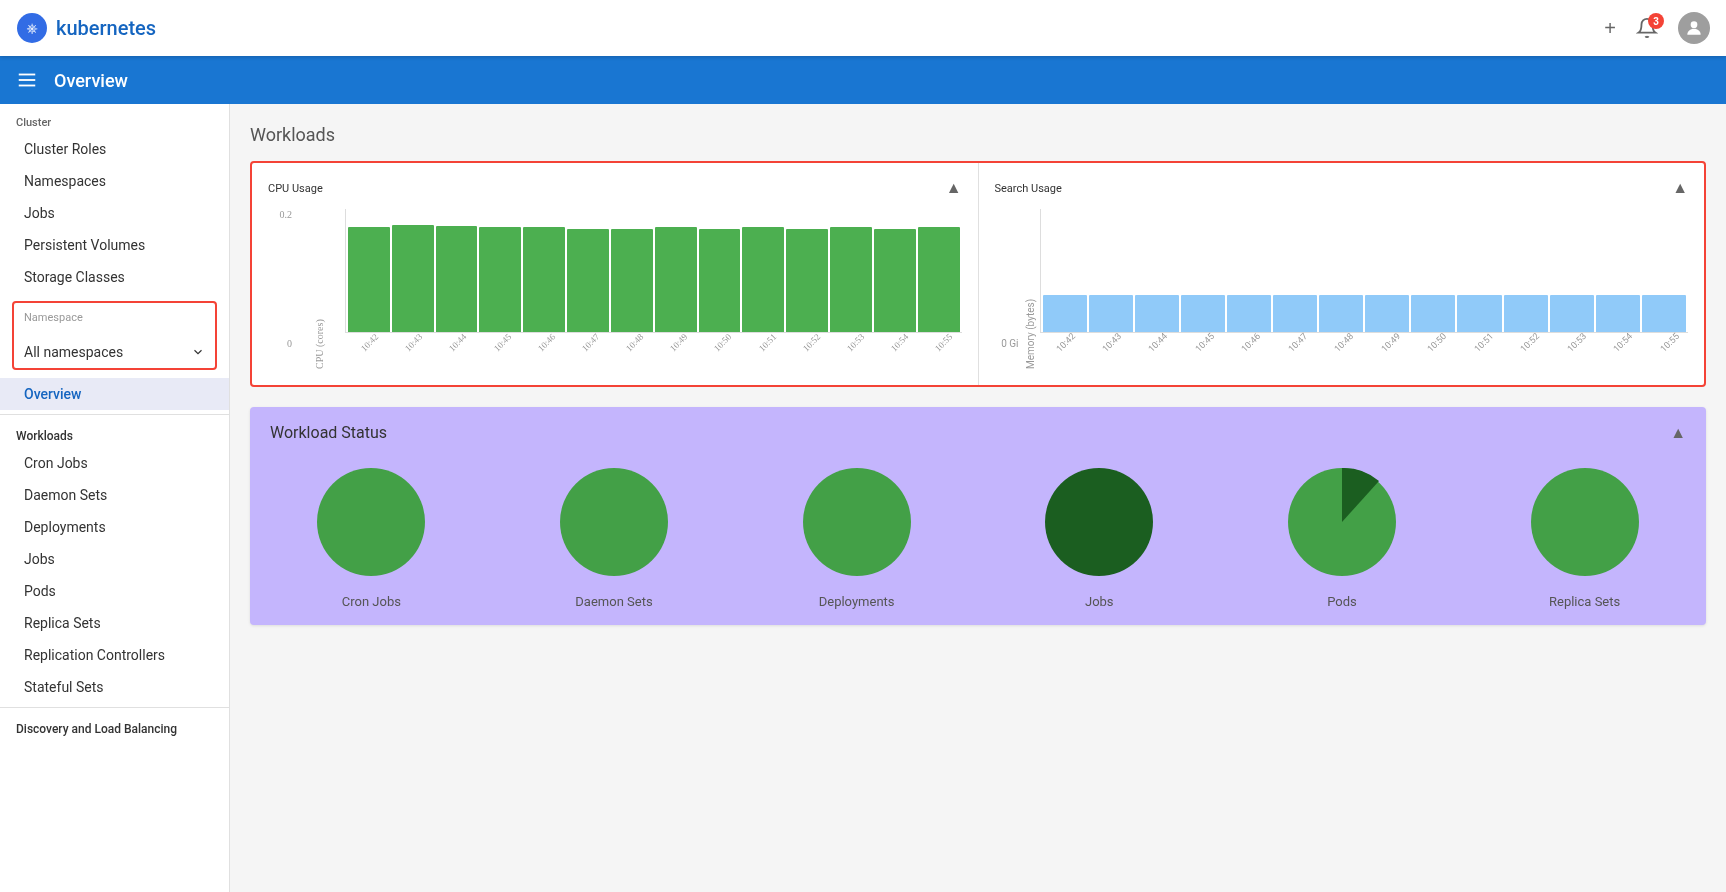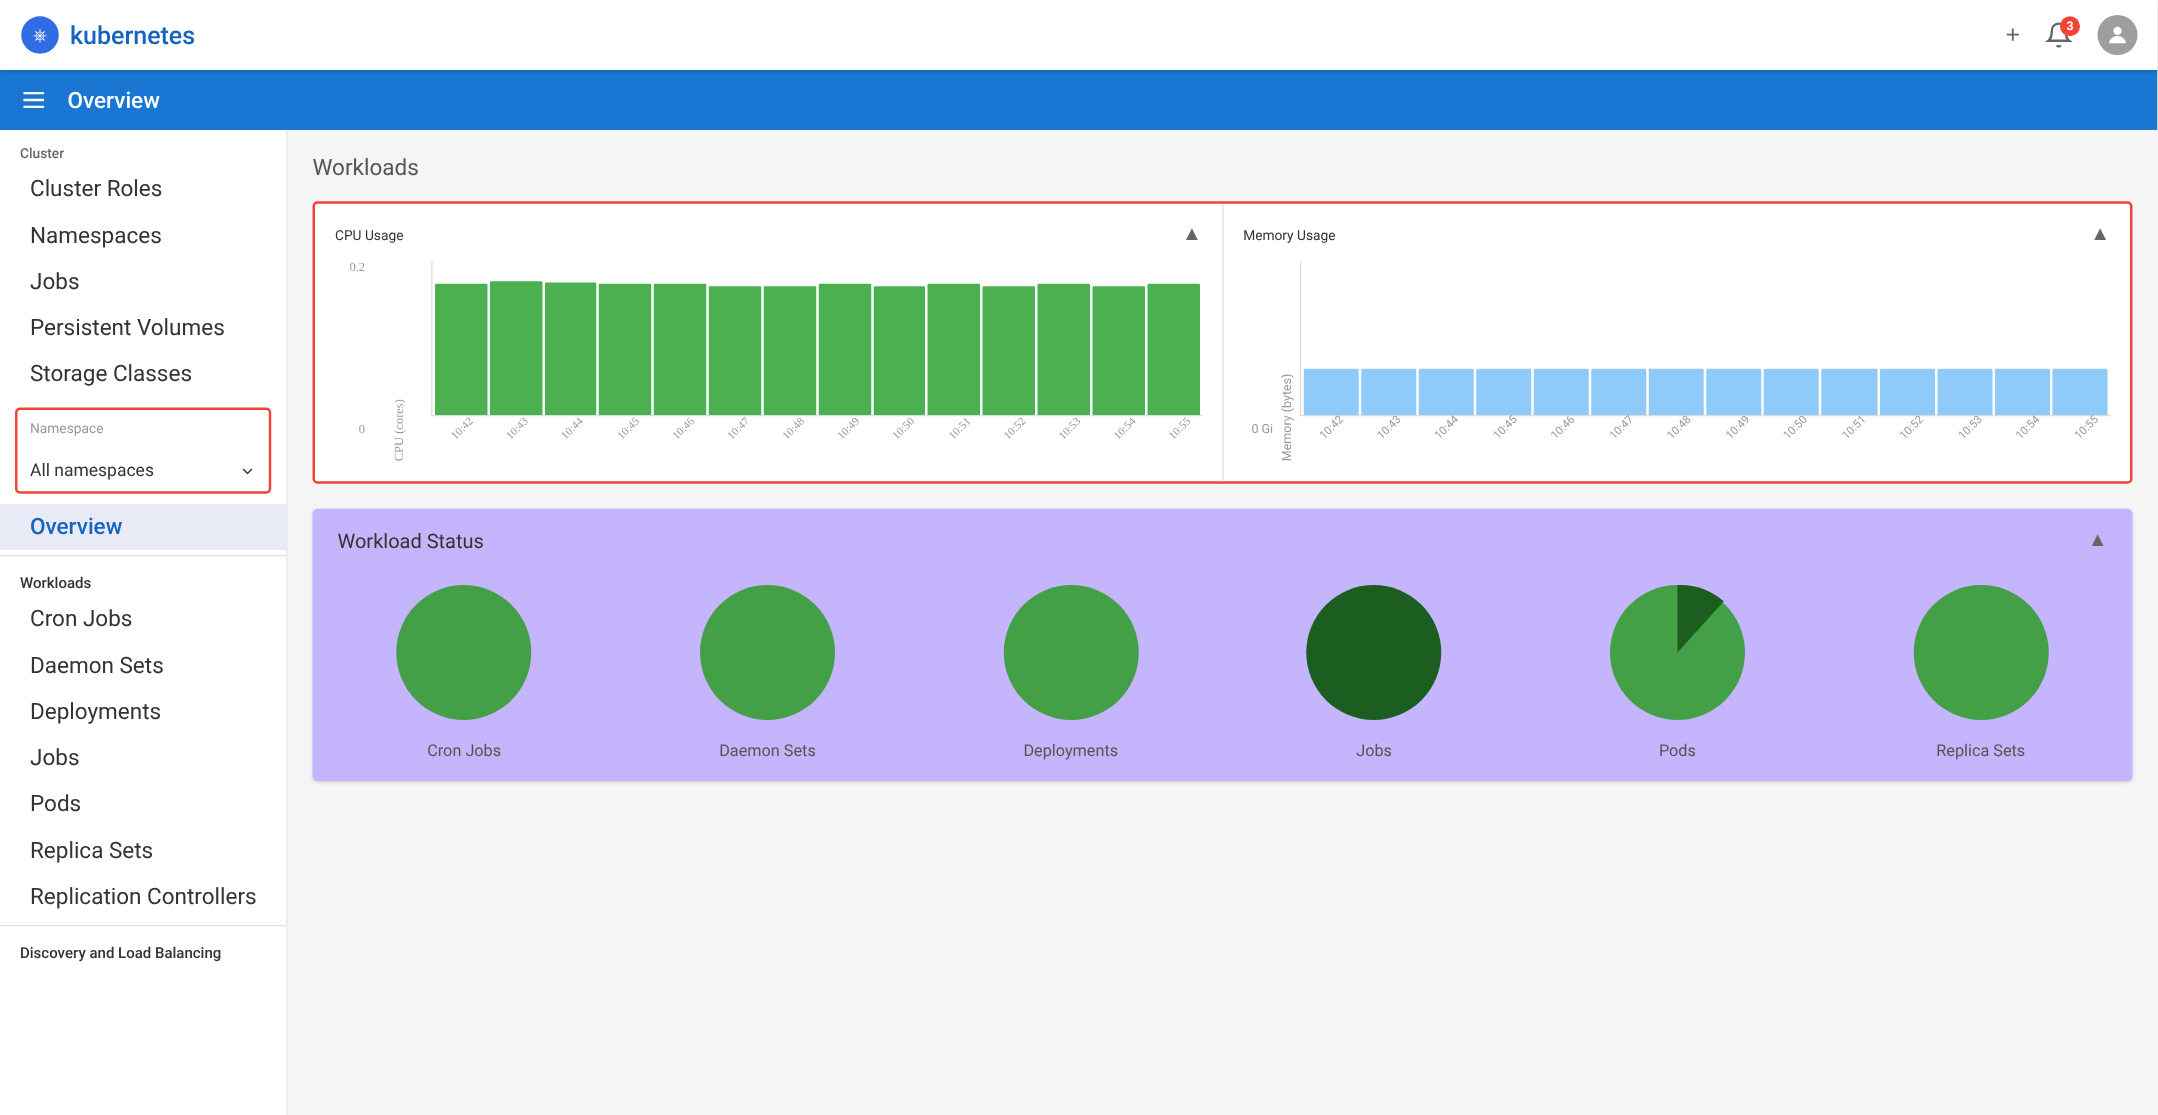--- a/index.html
+++ b/index.html
@@ -136,21 +136,21 @@
     .sidebar-section-label {
       padding: 12px 16px 4px;
       font-size: 11px;
       font-weight: 500;
       color: #666;
       text-transform: none;
     }
     .sidebar-item {
       padding: 8px 16px 8px 24px;
       cursor: pointer;
-      font-size: 18px;
+      font-size: 14px;
       color: #333;
     }
     .sidebar-item.active {
       color: #1565c0;
       background: #e8eaf6;
       font-weight: 500;
     }
 
     .namespace-box {
       margin: 8px 12px;
@@ -364,20 +364,23 @@
       <span>Jobs</span>
     </div>
     <div class="sidebar-item">
       <span>Pods</span>
     </div>
     <div class="sidebar-item">
       <span>Replica Sets</span>
     </div>
     <div class="sidebar-item">
       <span>Replication Controllers</span>
+    </div>
+    <div class="sidebar-item">
+      <span>Stateful Sets</span>
     </div>
 
     <div class="sidebar-divider"></div>
 
     <div class="sidebar-group-label">Discovery and Load Balancing</div>
   </div>
 
   <div class="content">
     <div class="section-title">Workloads</div>
 
@@ -426,21 +429,21 @@
                 <div style="flex: 1 1 0%; font-size: 9px; color: rgb(153, 153, 153); text-align: center; transform: rotate(-45deg); transform-origin: center top; white-space: nowrap;">10:53</div>
                 <div style="flex: 1 1 0%; font-size: 9px; color: rgb(153, 153, 153); text-align: center; transform: rotate(-45deg); transform-origin: center top; white-space: nowrap;">10:54</div>
                 <div style="flex: 1 1 0%; font-size: 9px; color: rgb(153, 153, 153); text-align: center; transform: rotate(-45deg); transform-origin: center top; white-space: nowrap;">10:55</div>
               </div>
           </div>
         </div>
       </div>
 
       <div class="chart-card">
         <div class="chart-header">
-          <span class="chart-title">Memory Usage</span>
+          <span class="chart-title">Search Usage</span>
           <button class="chart-collapse-btn">▲</button>
         </div>
         <div style="display:flex; height:160px; gap:2px;">
           <div style="display:flex;flex-direction:column;justify-content:space-between;align-items:flex-end;height:140px;font-size:10px;color:#999;padding-right:4px;min-width:28px;">
             <span></span>
             <span>0 Gi</span>
           </div>
           <div style="writing-mode:vertical-rl;transform:rotate(180deg);font-size:10px;color:#999;margin-right:2px;">Memory (bytes)</div>
           <div style="flex:1;display:flex;flex-direction:column;">
             <div style="flex:1;display:flex;align-items:flex-end;gap:2px;border-bottom:1px solid #ddd;border-left:1px solid #ddd;padding:0 2px;" id="memory-bars">

